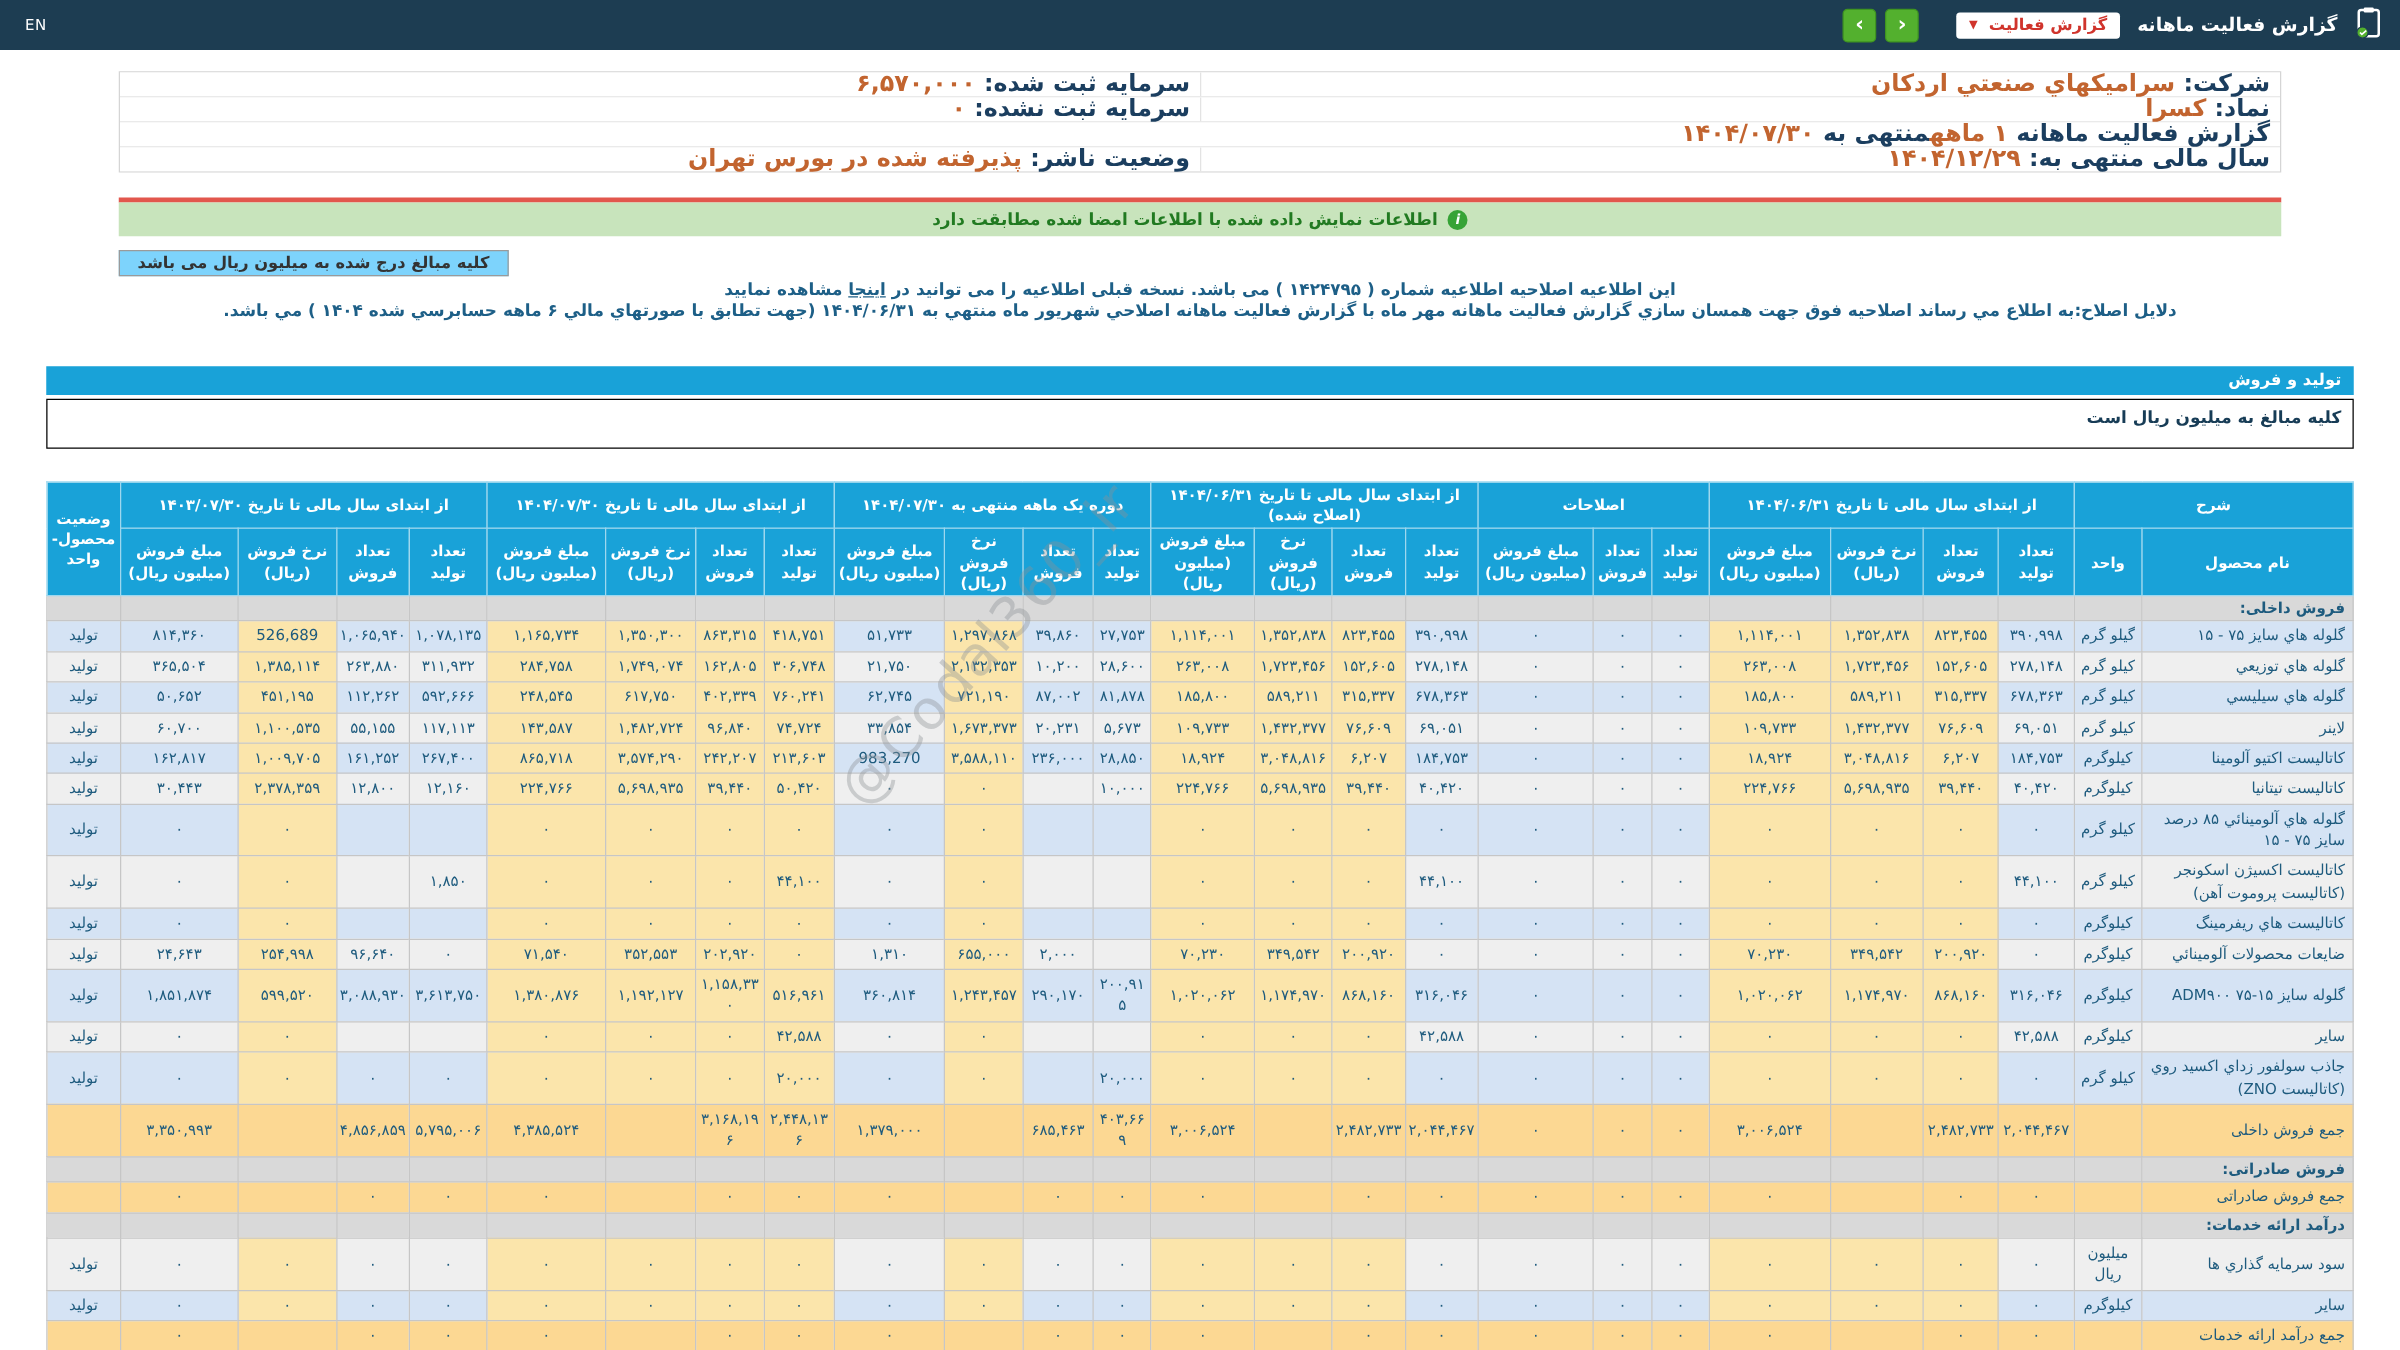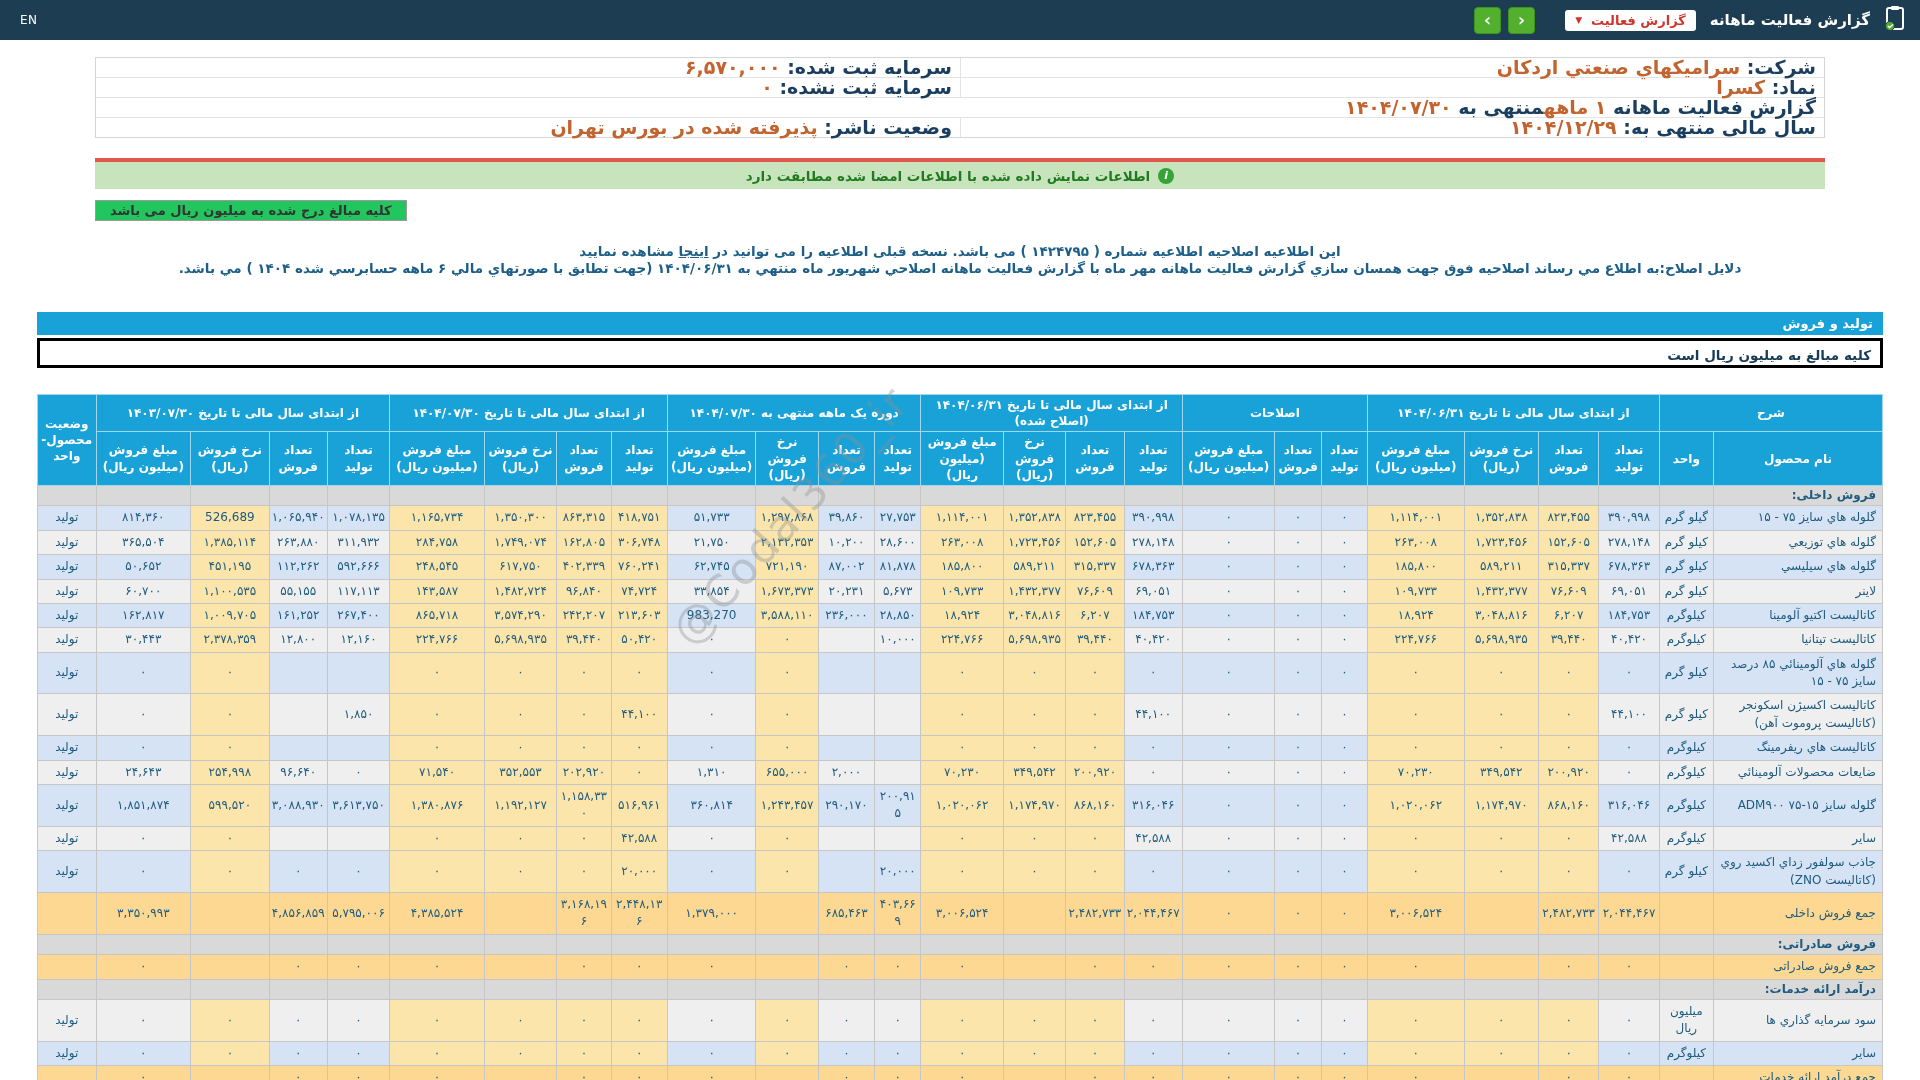--- a/index.html
+++ b/index.html
@@ -23,29 +23,29 @@
   .irow { display:flex; border-bottom:1px solid #e3e3e3; background:#fff; }
   .irow:last-child { border-bottom:none; }
   .icell { width:50%; padding:1px 8px; font-size:19px; line-height:17px; min-height:19px; }
   .icell.mid { border-left:1px solid #e3e3e3; }
   .ilabel { color:#1b3e5f; font-weight:bold; }
   .ivalue { color:#c2642f; font-weight:bold; }
 
   .redline { height:4px; background:#e2574d; margin-top:20px; }
   .banner { height:27px; background:#c8e4bc; display:flex; align-items:center; justify-content:center; gap:8px; color:#217a21; font-weight:bold; font-size:13.5px; }
   .iicon { width:16px; height:16px; border-radius:50%; background:#36a336; color:#fff; font-size:11px; font-weight:bold; text-align:center; line-height:16px; font-style:italic; }
-  .amountsbox { width:fit-content; margin:11px auto 0 0; margin-left:0; margin-right:auto; border:1px solid #9a9a9a; padding:2px 14px; font-weight:bold; font-size:13px; color:#333; background:#22c55e; }
+  .amountsbox { width:fit-content; margin:11px auto 0 0; margin-left:0; margin-right:auto; border:1px solid #9a9a9a; padding:2px 14px; font-weight:bold; font-size:13px; color:#333; background:#7dd3fc; }
   .amend { text-align:center; color:#1d5f87; font-weight:bold; font-size:13.5px; }
-  .amend1 { margin-top:22px; }
+  .amend1 { margin-top:3px; }
   .amend2 { margin-top:1px; }
   .alink { text-decoration:underline; cursor:pointer; color:#1d5f87; }
 
   
   .band { margin:36px 37px 0; background:#19a2d8; color:#fff; font-weight:bold; font-size:13px; height:23px; line-height:23px; padding:0 10px; }
-  .noterow { margin:3px 37px 0; border:3px solid #000000; height:30px; line-height:28px; padding:0 9px; font-weight:bold; font-size:13.5px; color:#173c56; background:#fff; }
+  .noterow { margin:3px 37px 0; border:1px solid #000000; height:40px; line-height:28px; padding:0 9px; font-weight:bold; font-size:13.5px; color:#173c56; background:#fff; }
 
   
   .tablewrap { margin:26px 37px 0; }
   table { border-collapse:collapse; table-layout:fixed; width:1846px; font-size:12px; }
   th { background:#19a2d8; color:#fff; border:1px solid #9ed7ee; font-weight:bold; padding:2px; font-size:12px; line-height:1.35; }
   thead tr.grow th { height:25px; }
   thead tr.crow th { height:44px; }
   td { border:1px solid #c6c6c6; color:#1e5b7e; text-align:center; padding:3px 2px; line-height:1.45; word-wrap:break-word; }
   td.name { text-align:right; padding-right:6px; }
   tr.odd td { background:#d5e3f4; }

